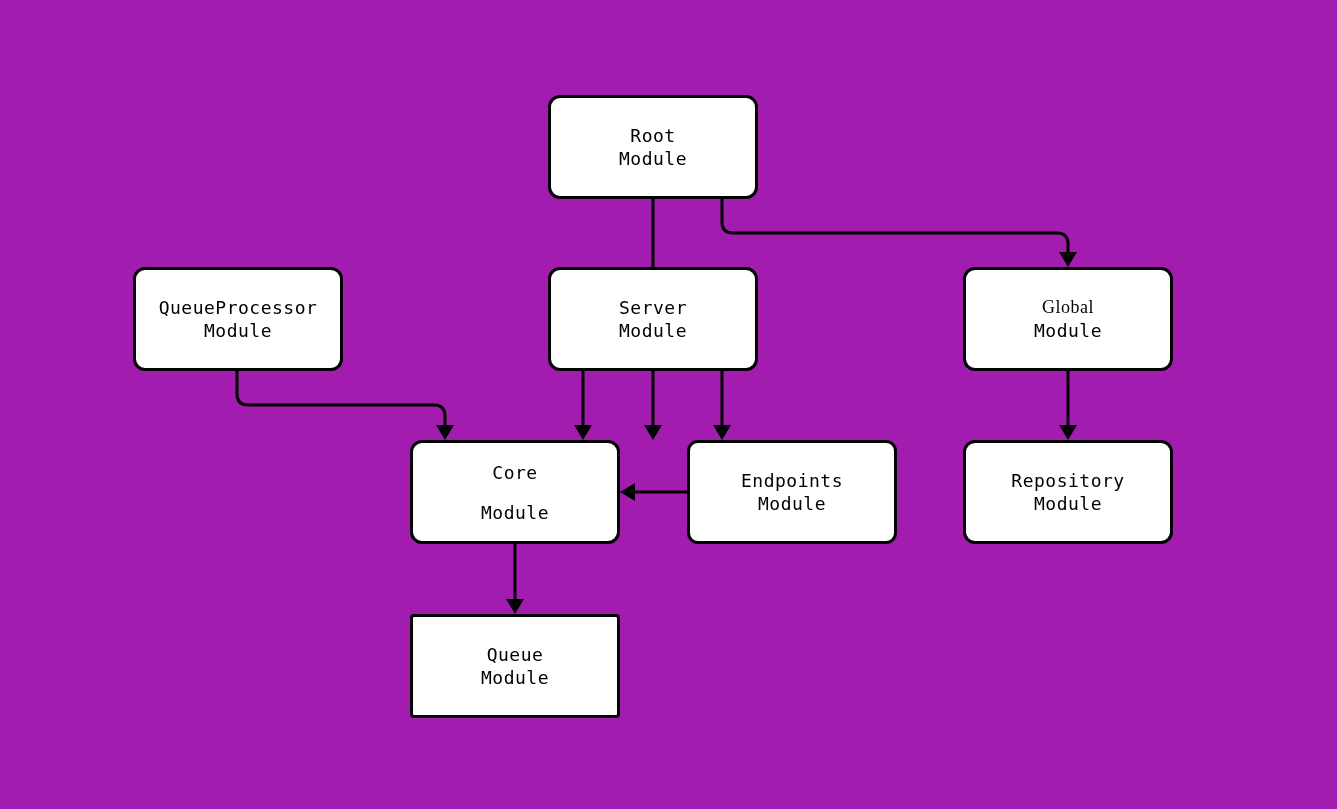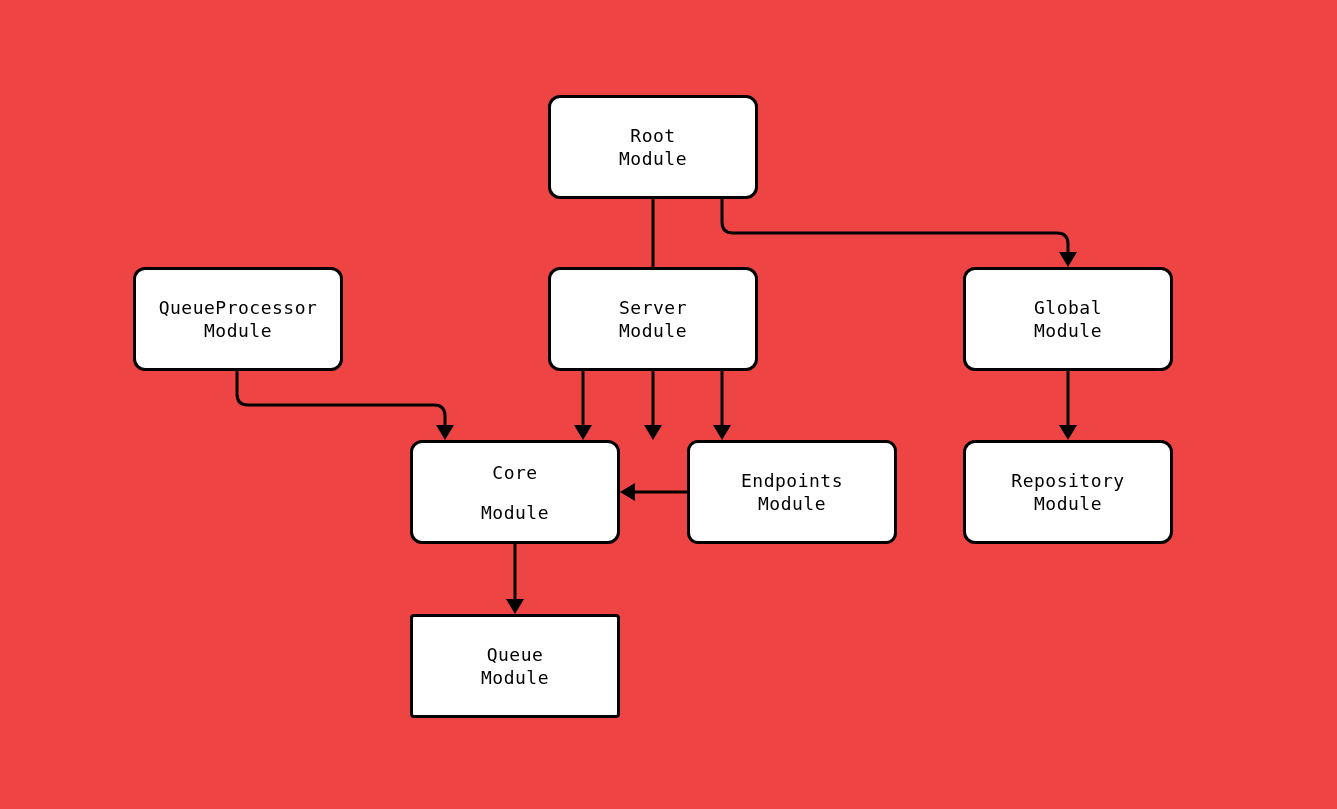--- a/index.html
+++ b/index.html
@@ -5,21 +5,21 @@
 <style>
   html, body {
     margin: 0;
     padding: 0;
     background: #ffffff;
   }
   #diagram-canvas {
     position: relative;
     width: 1337px;
     height: 809px;
-    background: #ef4444;
+    background: #a21caf;
     overflow: hidden;
     font-family: "DejaVu Sans Mono", "Liberation Mono", monospace;
   }
   #edge-layer {
     position: absolute;
     left: 0;
     top: 0;
     width: 1337px;
     height: 809px;
     pointer-events: none;
@@ -92,21 +92,21 @@
       </div>
       <div class="node" style="left: 133px; top: 267px; width: 210px; height: 104px; border-width: 3px; border-color: rgb(0, 0, 0); border-radius: 12px;">
         <div class="node-line" style="color: rgb(0, 0, 0);">QueueProcessor</div>
         <div class="node-line" style="color: rgb(0, 0, 0);">Module</div>
       </div>
       <div class="node" style="left: 548px; top: 267px; width: 210px; height: 104px; border-width: 3px; border-color: rgb(0, 0, 0); border-radius: 12px;">
         <div class="node-line" style="color: rgb(0, 0, 0);">Server</div>
         <div class="node-line" style="color: rgb(0, 0, 0);">Module</div>
       </div>
       <div class="node" style="left: 963px; top: 267px; width: 210px; height: 104px; border-width: 3px; border-color: rgb(0, 0, 0); border-radius: 12px;">
-        <div class="node-line" style="color: rgb(0, 0, 0);">Global</div>
+        <div class="node-line" style="color: rgb(0, 0, 0); font-family: Liberation Serif, serif;">Global</div>
         <div class="node-line" style="color: rgb(0, 0, 0);">Module</div>
       </div>
       <div class="node" style="left: 410px; top: 440px; width: 210px; height: 104px; border-width: 3px; border-color: rgb(0, 0, 0); border-radius: 12px; gap: 17px;">
         <div class="node-line" style="color: rgb(0, 0, 0);">Core</div>
         <div class="node-line" style="color: rgb(0, 0, 0);">Module</div>
       </div>
       <div class="node" style="left: 687px; top: 440px; width: 210px; height: 104px; border-width: 3px; border-color: rgb(0, 0, 0); border-radius: 11px;">
         <div class="node-line" style="color: rgb(0, 0, 0);">Endpoints</div>
         <div class="node-line" style="color: rgb(0, 0, 0);">Module</div>
       </div>

